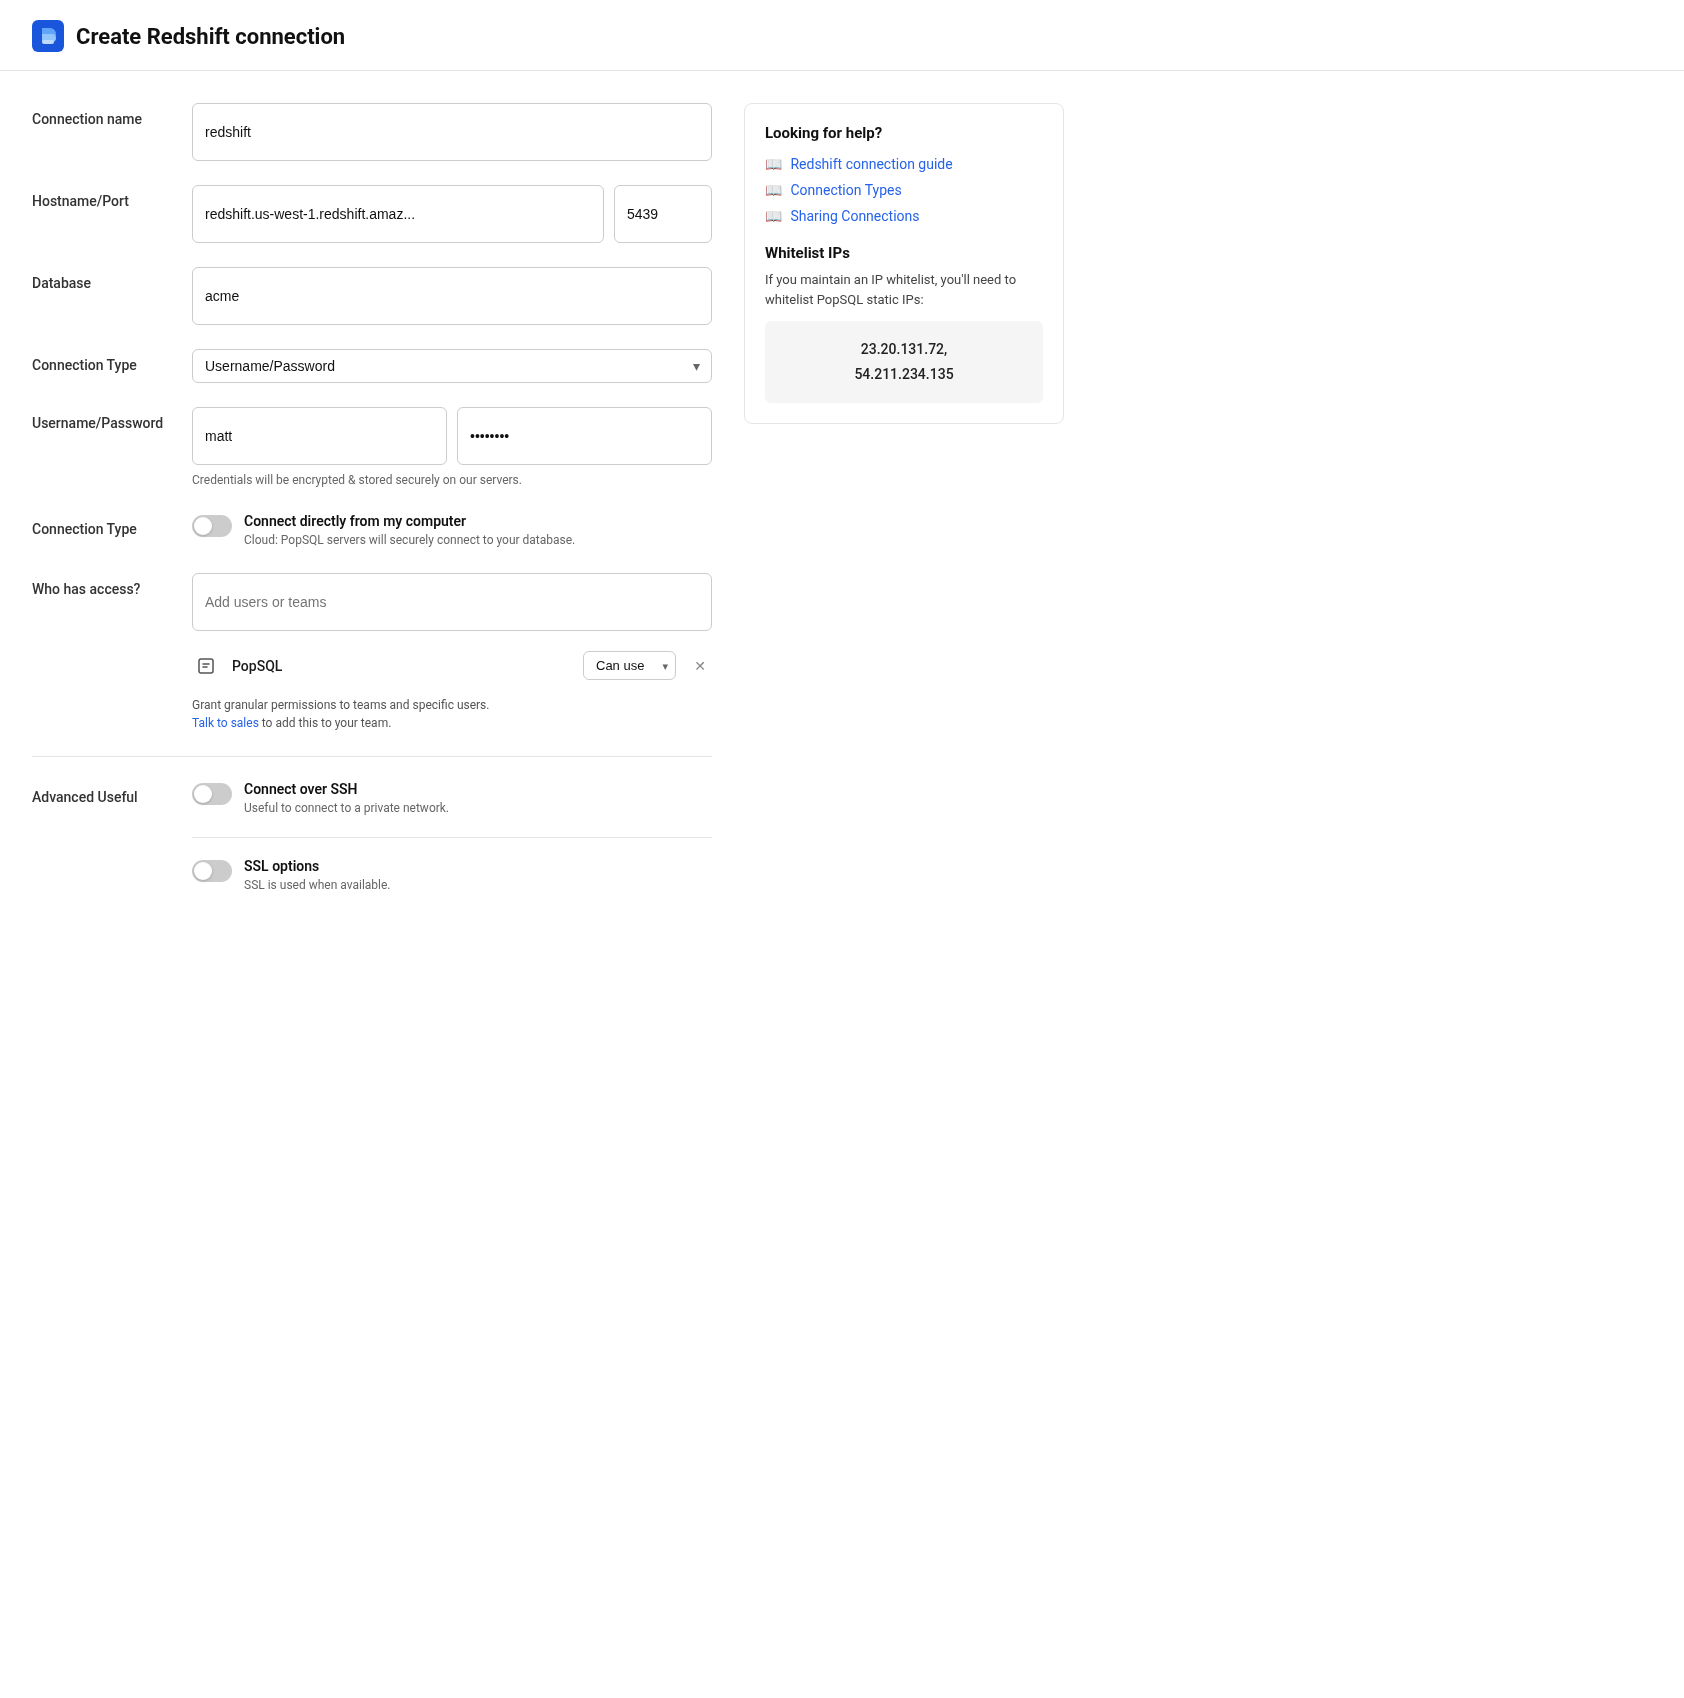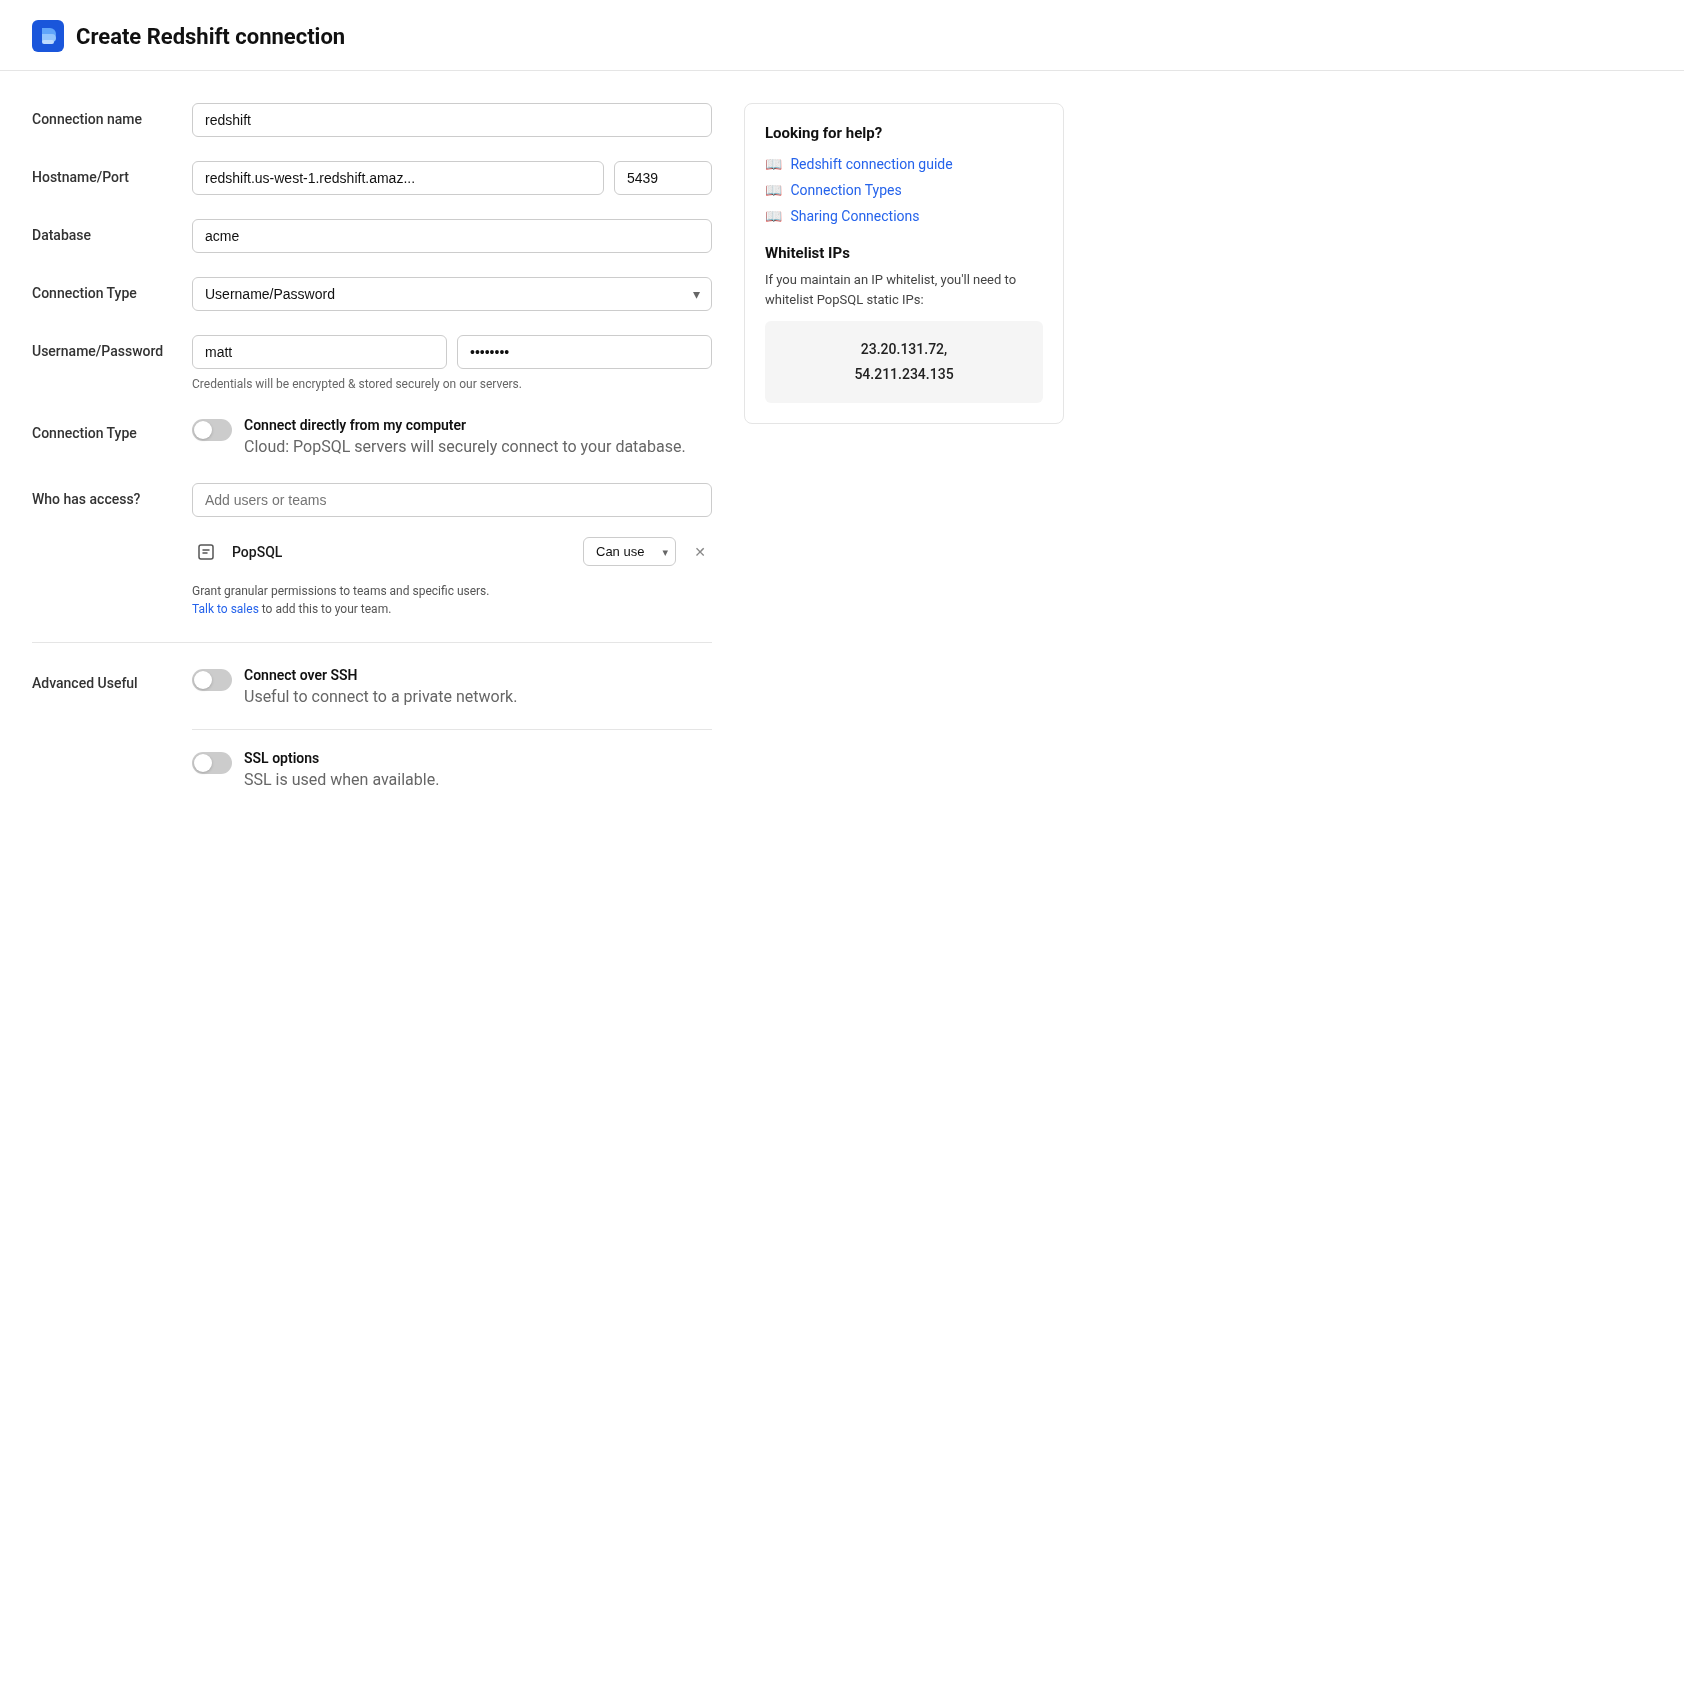--- a/index.html
+++ b/index.html
@@ -49,21 +49,21 @@
       padding-top: 8px;
       font-size: 14px;
       font-weight: 500;
       color: #333;
     }
     .form-control {
       flex: 1;
     }
     input[type="text"], input[type="password"] {
       width: 100%;
-      padding: 8px 12px;
+      padding: 20px 12px;
       border: 1px solid #ccc;
       border-radius: 6px;
       font-size: 14px;
       color: #111;
       outline: none;
     }
     .hostname-row {
       display: flex;
       gap: 10px;
     }
@@ -137,21 +137,21 @@
       left: 2px;
       transition: left 0.2s;
       box-shadow: 0 1px 3px rgba(0,0,0,0.2);
     }
     .toggle-label-title {
       font-weight: 600;
       font-size: 14px;
       color: #111;
     }
     .toggle-label-desc {
-      font-size: 16px;
+      font-size: 12px;
       color: #666;
       margin-top: 2px;
       line-height: 1.5;
     }
     .access-input {
       width: 100%;
       padding: 8px 12px;
       border: 2px solid #2563eb;
       border-radius: 6px;
       font-size: 14px;

